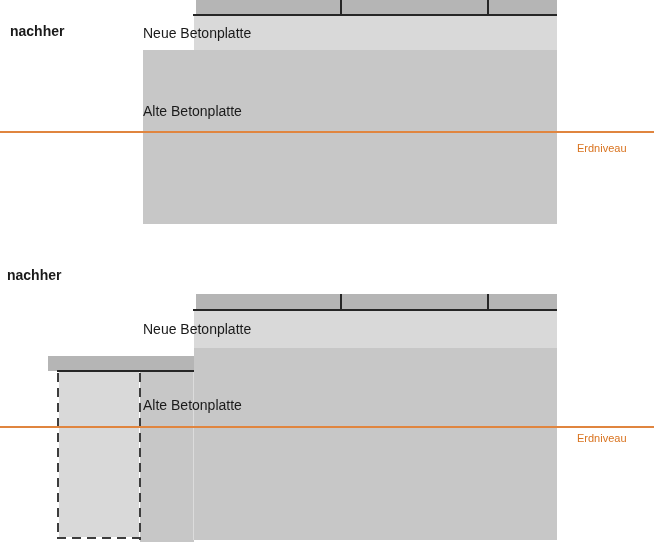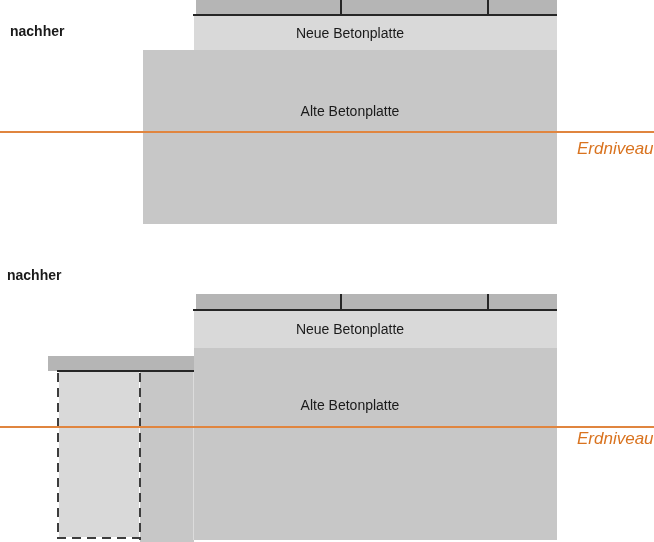--- a/index.html
+++ b/index.html
@@ -8,29 +8,29 @@
     font-family:"Liberation Sans", sans-serif;
   }
   .abs{position:absolute;}
   .strip{background:var(--pavement,#b5b5b5);}
   .blackline{background:var(--line-black,#262626);}
   .tick{width:2px;background:var(--line-black,#262626);}
   .neue{background:var(--new-concrete,#d9d9d9);}
   .alte{background:var(--old-concrete,#c7c7c7);}
   .slab-label{
     font-size:14px;line-height:15px;color:var(--text,#1a1a1a);
-    text-align:center;white-space:nowrap;
+    text-align:left;white-space:nowrap;
   }
   .section-label{
     font-size:14px;line-height:15px;font-weight:bold;color:var(--text,#1a1a1a);
     white-space:nowrap;
   }
   .ground-line{background:var(--ground-line,#e0853f);}
   .ground-label{
-    font-size:17px;line-height:15px;color:var(--ground-text,#d9731f);white-space:nowrap;font-style:italic;
+    font-size:11px;line-height:15px;color:var(--ground-text,#d9731f);white-space:nowrap;
   }
   .dash-v{width:2px;background:repeating-linear-gradient(to bottom,var(--dash,#3d3d3d) 0 9px,transparent 9px 15px);}
   .dash-h{height:2px;background:repeating-linear-gradient(to right,var(--dash,#3d3d3d) 0 9px,transparent 9px 15px);}
   .seam{background:#dcdcdc;}
 </style>
 </head>
 <body>
 
 <div id="canvas">
 

